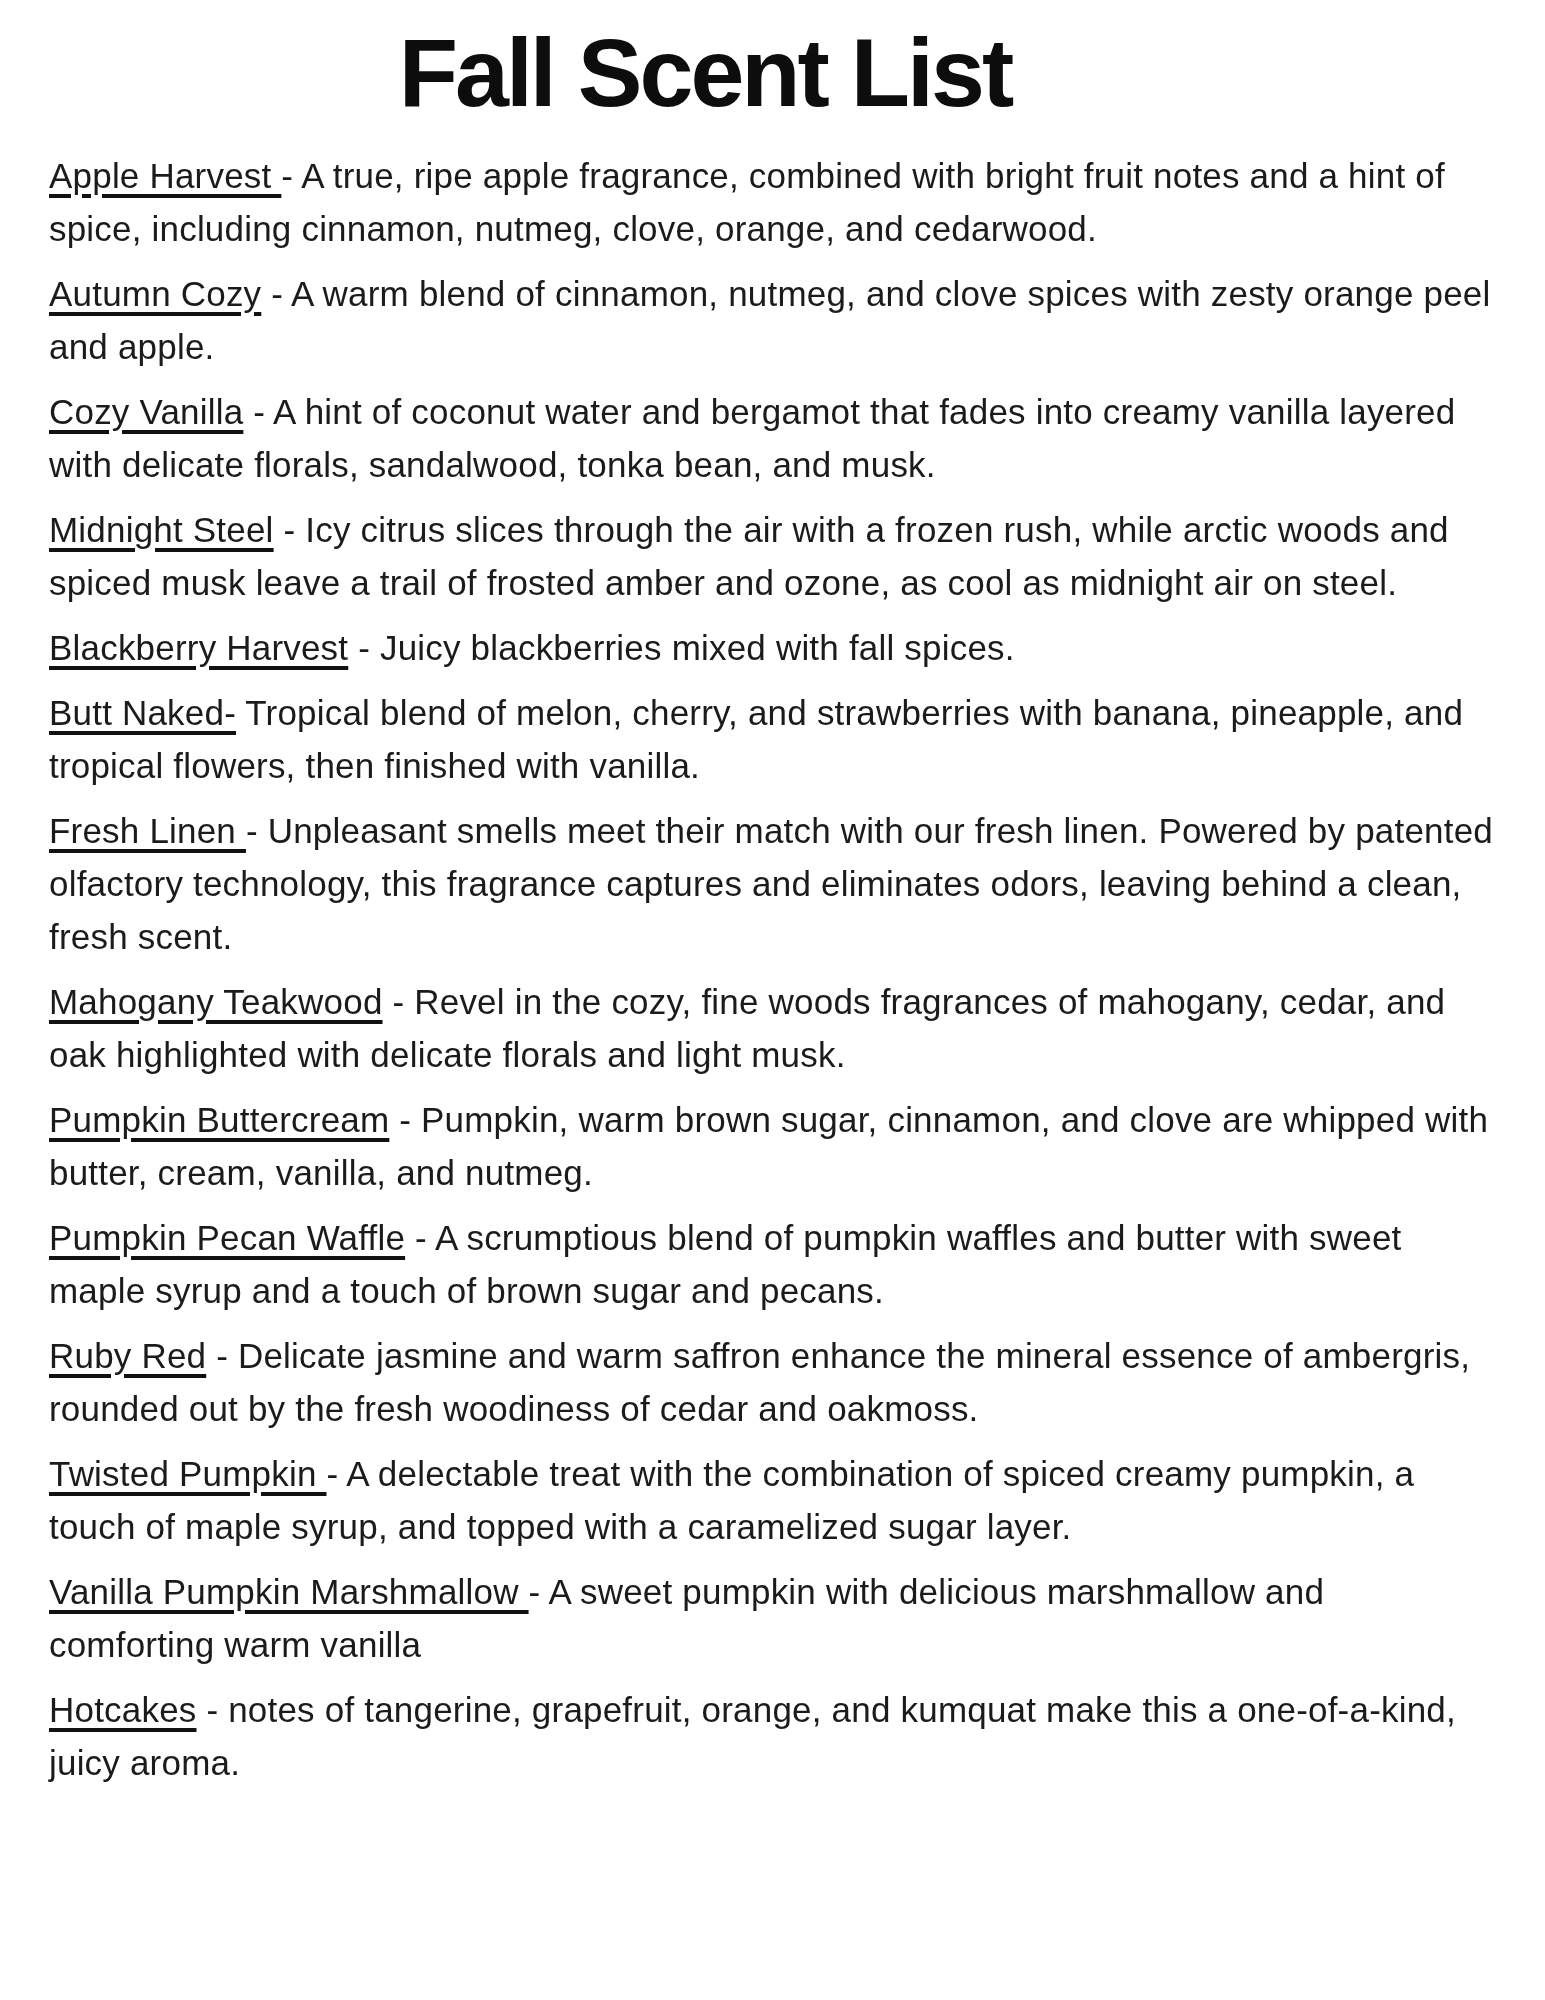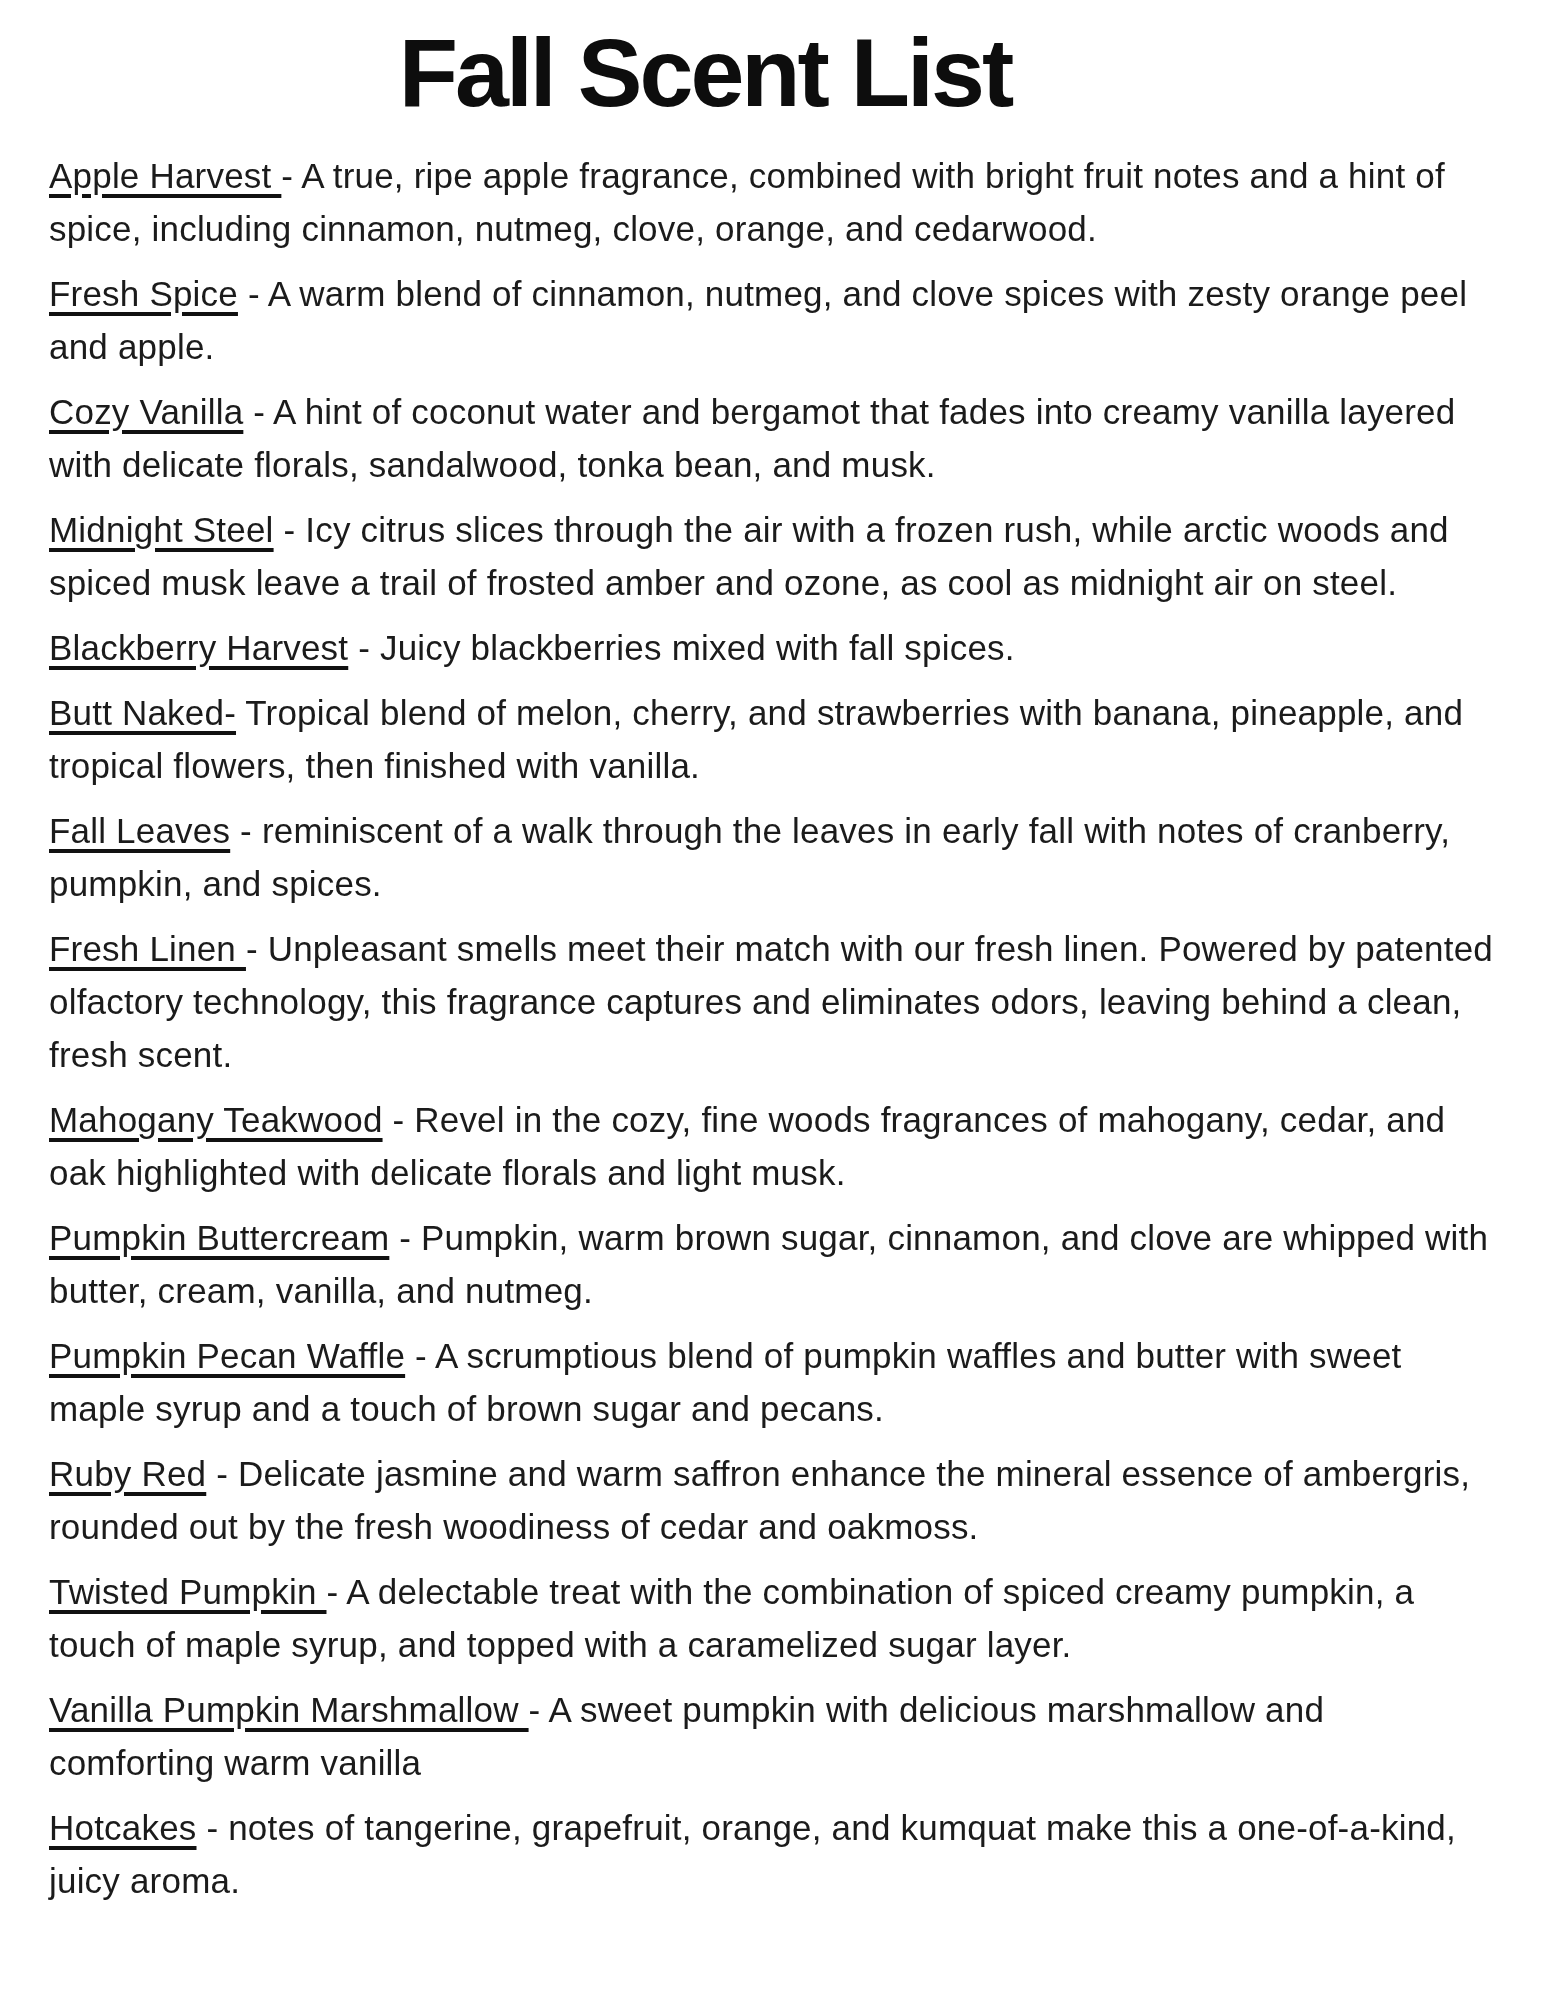--- a/index.html
+++ b/index.html
@@ -49,26 +49,25 @@
   }
 </style>
 </head>
 <body>
 
 <div class="page">
   <h1 class="title">Fall Scent List</h1>
 
   <div class="scent-list">
     <p class="entry"><span class="scent-name">Apple Harvest </span><span>- A true, ripe apple fragrance, combined with bright fruit notes and a hint of spice, including cinnamon, nutmeg, clove, orange, and cedarwood.</span></p>
-    <p class="entry"><span class="scent-name">Fresh Spice</span><span> - A warm blend of cinnamon, nutmeg, and clove spices with zesty orange peel and apple.</span></p>
+    <p class="entry"><span class="scent-name">Autumn Cozy</span><span> - A warm blend of cinnamon, nutmeg, and clove spices with zesty orange peel and apple.</span></p>
     <p class="entry"><span class="scent-name">Cozy Vanilla</span><span> - A hint of coconut water and bergamot that fades into creamy vanilla layered with delicate florals, sandalwood, tonka bean, and musk.</span></p>
     <p class="entry"><span class="scent-name">Midnight Steel</span><span> - Icy citrus slices through the air with a frozen rush, while arctic woods and spiced musk leave a trail of frosted amber and ozone, as cool as midnight air on steel.</span></p>
     <p class="entry"><span class="scent-name">Blackberry Harvest</span><span> - Juicy blackberries mixed with fall spices.</span></p>
     <p class="entry"><span class="scent-name">Butt Naked-</span><span> Tropical blend of melon, cherry, and strawberries with banana, pineapple, and tropical flowers, then finished with vanilla.</span></p>
-    <p class="entry"><span class="scent-name">Fall Leaves</span><span> - reminiscent of a walk through the leaves in early fall with notes of cranberry, pumpkin, and spices.</span></p>
     <p class="entry"><span class="scent-name">Fresh Linen </span><span>- Unpleasant smells meet their match with our fresh linen. Powered by patented olfactory technology, this fragrance captures and eliminates odors, leaving behind a clean, fresh scent.</span></p>
     <p class="entry"><span class="scent-name">Mahogany Teakwood</span><span> - Revel in the cozy, fine woods fragrances of mahogany, cedar, and oak highlighted with delicate florals and light musk.</span></p>
     <p class="entry"><span class="scent-name">Pumpkin Buttercream</span><span> - Pumpkin, warm brown sugar, cinnamon, and clove are whipped with butter, cream, vanilla, and nutmeg.</span></p>
     <p class="entry"><span class="scent-name">Pumpkin Pecan Waffle</span><span> - A scrumptious blend of pumpkin waffles and butter with sweet maple syrup and a touch of brown sugar and pecans.</span></p>
     <p class="entry"><span class="scent-name">Ruby Red</span><span> - Delicate jasmine and warm saffron enhance the mineral essence of ambergris, rounded out by the fresh woodiness of cedar and oakmoss.</span></p>
     <p class="entry"><span class="scent-name">Twisted Pumpkin </span><span>- A delectable treat with the combination of spiced creamy pumpkin, a touch of maple syrup, and topped with a caramelized sugar layer.</span></p>
     <p class="entry"><span class="scent-name">Vanilla Pumpkin Marshmallow </span><span>- A sweet pumpkin with delicious marshmallow and comforting warm vanilla</span></p>
     <p class="entry"><span class="scent-name">Hotcakes</span><span> - notes of tangerine, grapefruit, orange, and kumquat make this a one-of-a-kind, juicy aroma.</span></p>
   </div>
 </div>

